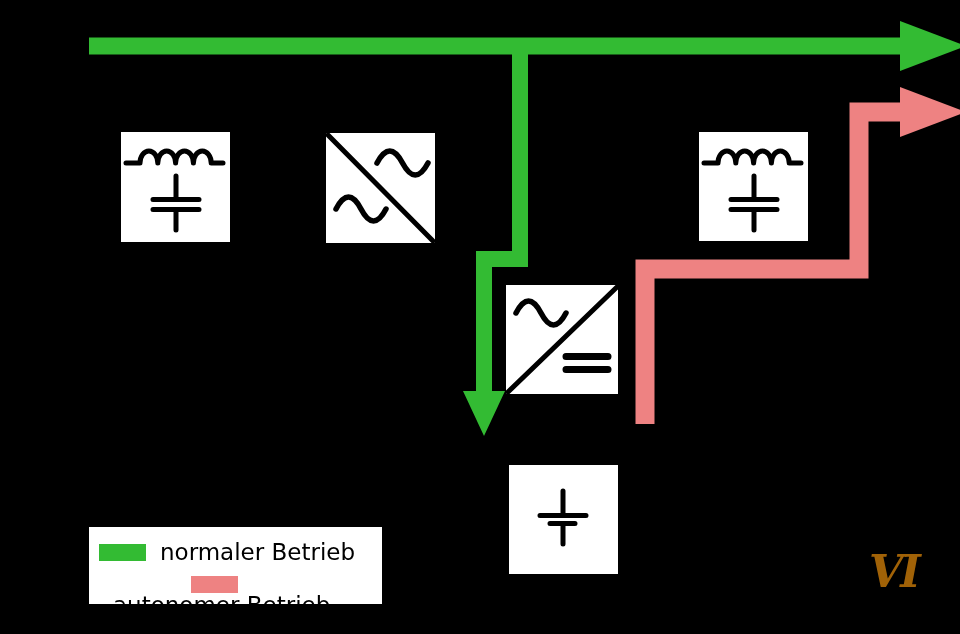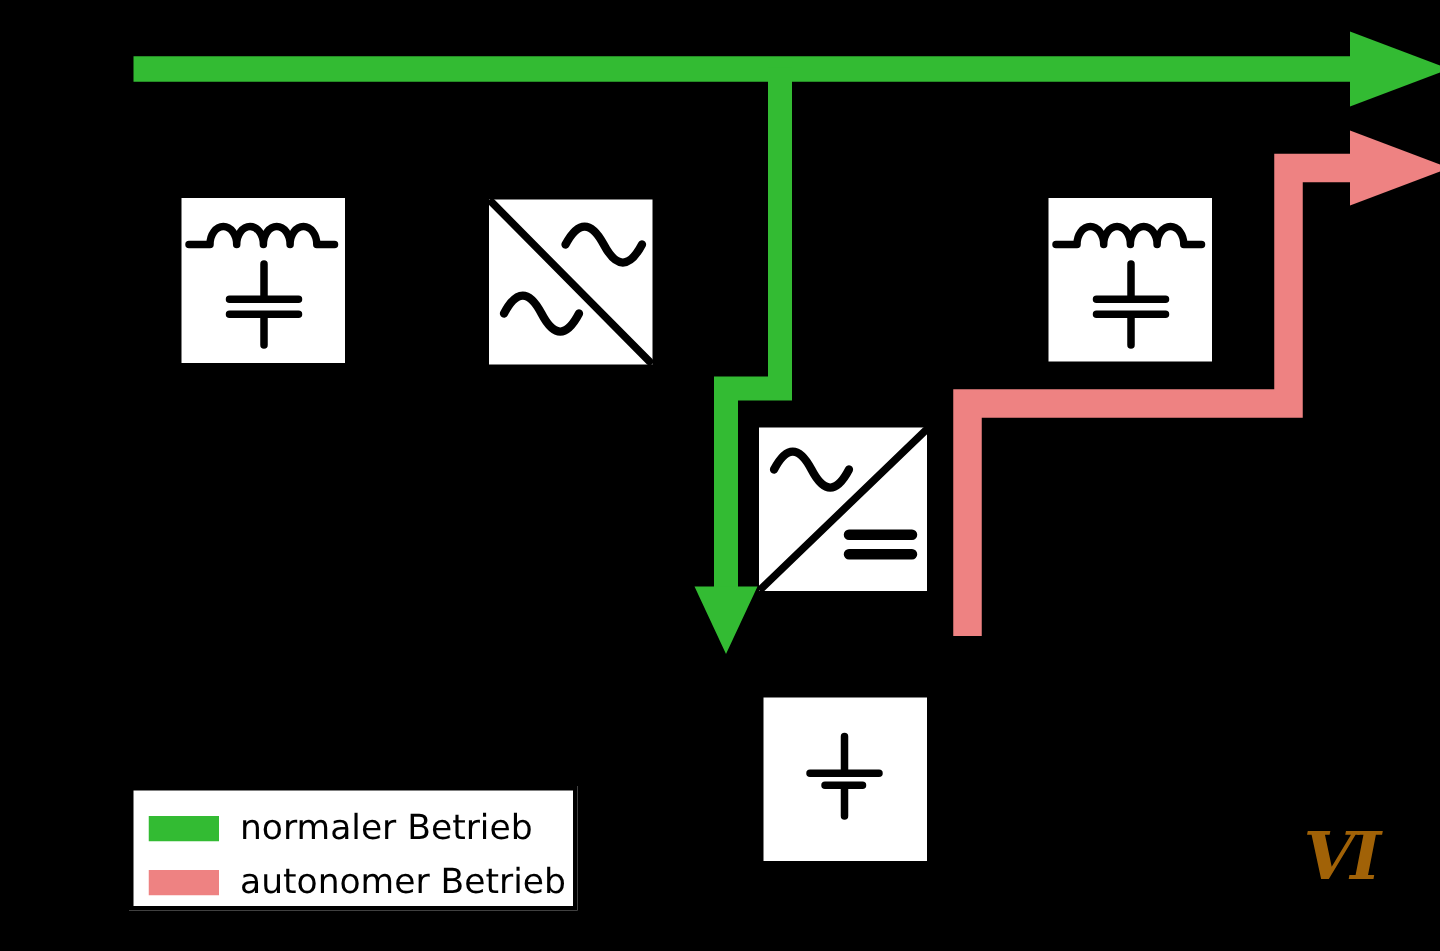--- a/index.html
+++ b/index.html
@@ -18,21 +18,21 @@
     position:absolute;left:58px;top:524px;
     width:299px;height:83px;
     background:#fff;border:3px solid #000;
     box-sizing:border-box;
   }
   .legend-row{
     position:absolute;left:10px;
     display:flex;align-items:center;
   }
   .legend-row.row-0{top:13px;}
-  .legend-row.row-1{top:49px;}
+  .legend-row.row-1{top:49px;flex-direction:column;}
   .legend-row svg{display:block;flex:0 0 auto;}
   .legend-label{
     margin-left:14px;
     font-size:23px;line-height:24px;color:#000;
     white-space:nowrap;
   }
   .watermark{
     position:absolute;left:841px;top:550px;
     font-family:"DejaVu Serif","Liberation Serif",serif;
     font-style:italic;font-weight:bold;

